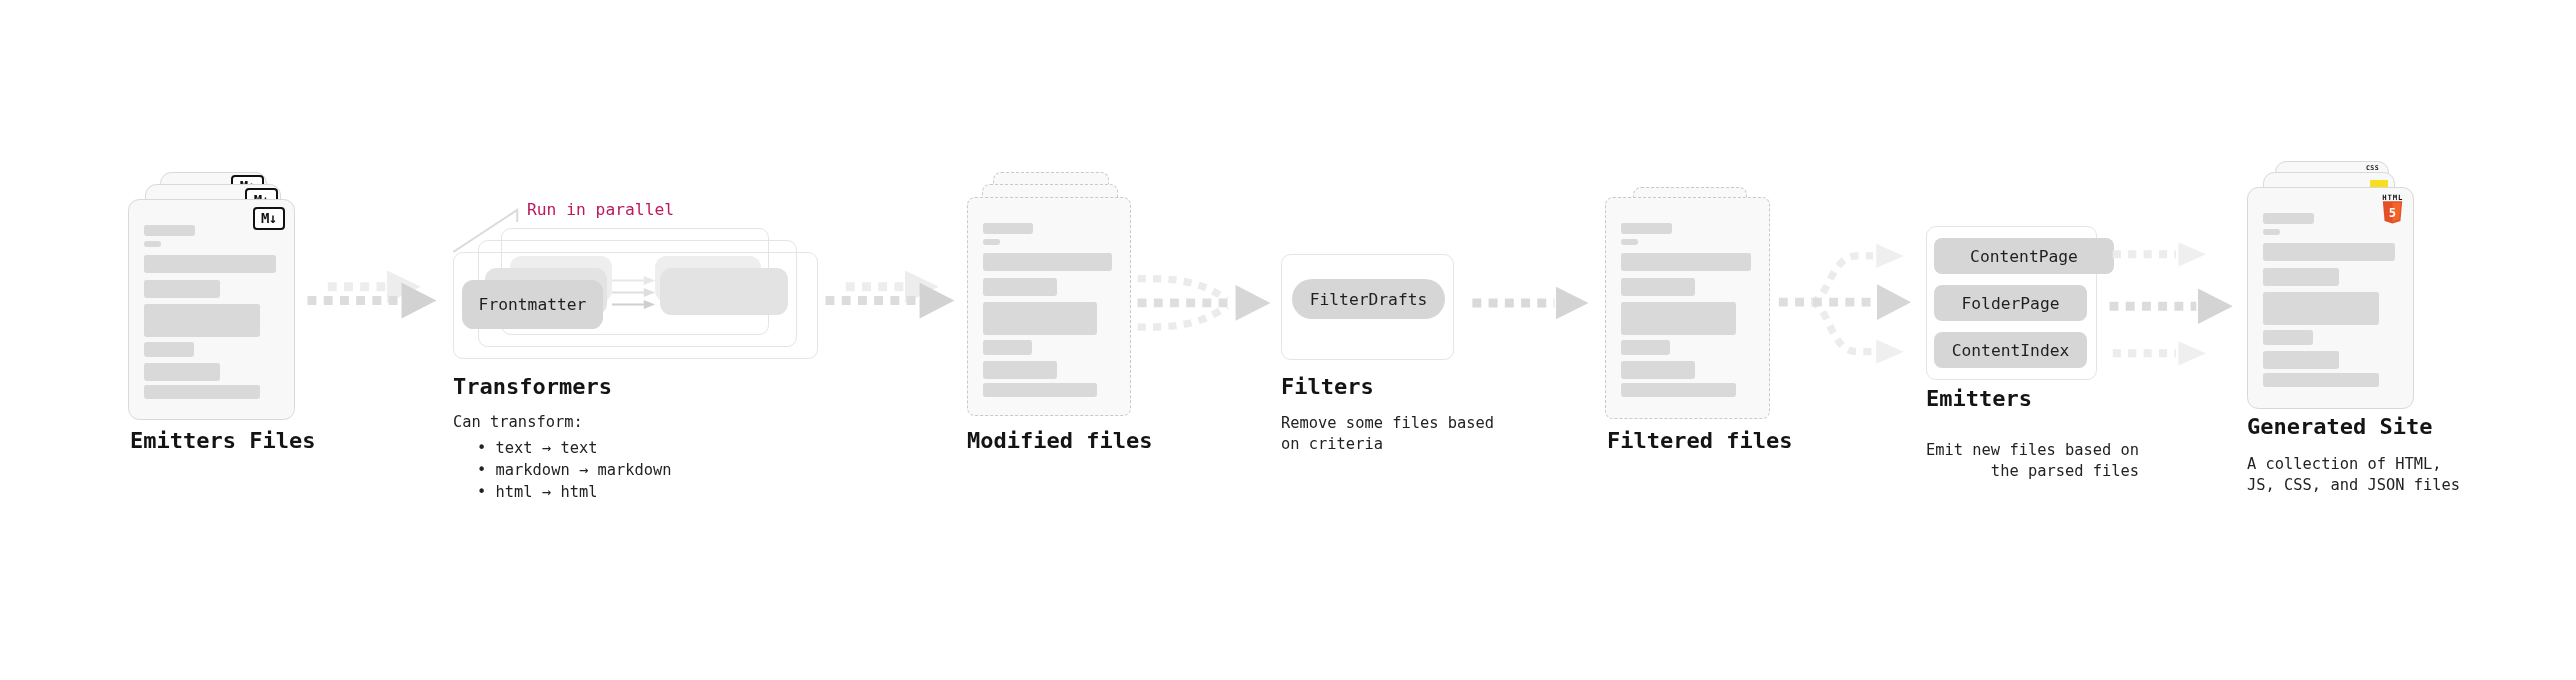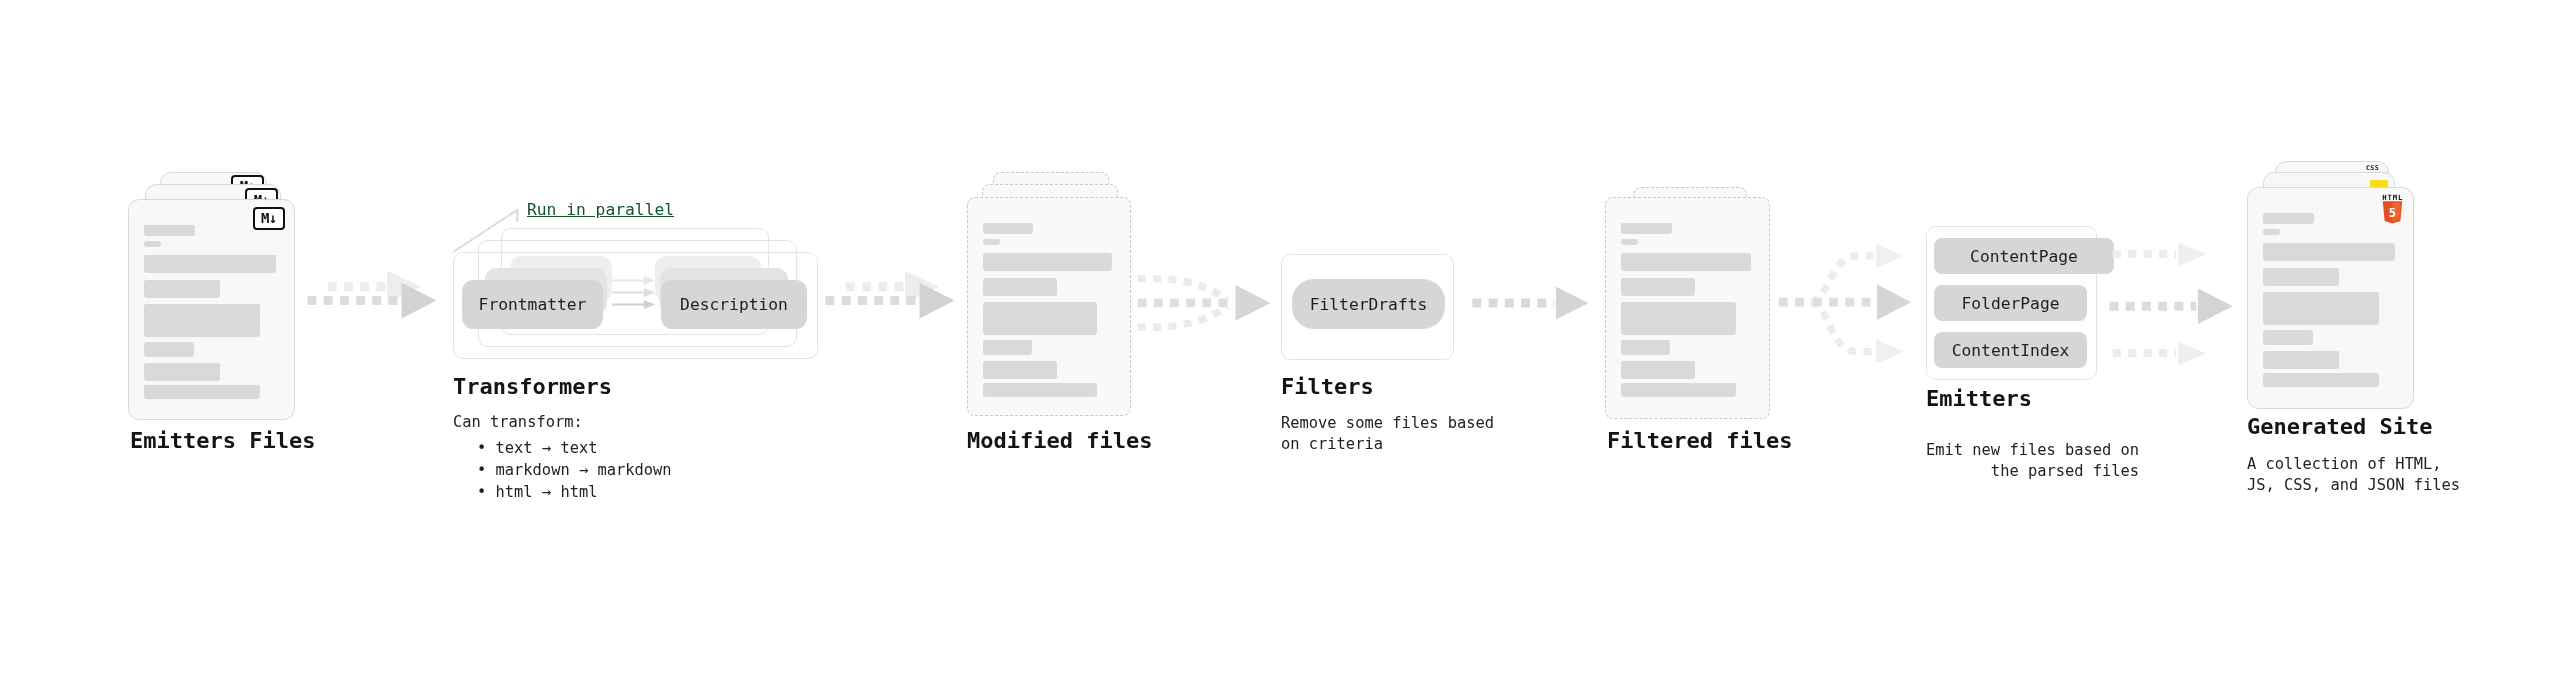--- a/index.html
+++ b/index.html
@@ -32,21 +32,21 @@
     position:absolute; box-sizing:border-box; border-radius:11.4px; background:#d6d6d6;
     display:flex; align-items:center; justify-content:center;
     font-size:16.3px; color:#1f1f1f;
   }
   .pill.echo1{background:#e3e3e3;}
   .pill.echo2{background:#eeeeee;}
   .pill.small{border-radius:8.1px;}
   
   .stage-title{position:absolute; font-size:22px; font-weight:600; color:#141414; white-space:nowrap; line-height:1;}
   .stage-sub{position:absolute; font-size:15.4px; color:#222; line-height:21px; white-space:pre;}
-  .annotation{position:absolute; font-size:16.3px; color:#14532d; white-space:nowrap; line-height:1;text-decoration:underline;}
+  .annotation{position:absolute; font-size:16.3px; color:#be185d; white-space:nowrap; line-height:1;}
   .bullets{position:absolute; font-size:15.4px; color:#222; line-height:22px; white-space:pre;margin-left:15px;}
   
   .css-badge{position:absolute; width:18px; text-align:center;}
   .css-badge .css-txt{font-size:6.5px; font-weight:bold; color:#111; line-height:6.5px; letter-spacing:0.4px;}
   .js-badge{position:absolute; line-height:0;}
   .html5-badge{position:absolute; width:21px; text-align:center;}
   .html5-badge .html-txt{font-size:7.3px; font-weight:bold; color:#111; line-height:7.3px; letter-spacing:0.8px;}
   svg{display:block;}
 </style>
 </head>
@@ -88,21 +88,20 @@
   <div class="frame" style="left:501px;top:228px;width:268px;height:107px;"></div>
   <div class="pill echo2" style="left:510px;top:256px;width:102px;height:46px;"></div>
   <div class="pill echo2" style="left:655px;top:256px;width:106px;height:46px;"></div>
 
   <div class="frame" style="left:478px;top:240px;width:319px;height:107px;"></div>
   <div class="pill echo1" style="left:485px;top:268px;width:122px;height:47px;"></div>
   <div class="pill echo1" style="left:660px;top:268px;width:128px;height:47px;"></div>
 
   <div class="frame" style="left:453px;top:252px;width:365px;height:107px;"></div>
   <div class="pill" style="left:462px;top:280px;width:141px;height:49px;">Frontmatter</div>
-  <div class="pill" style="left:661px;top:280px;width:146px;height:49px;">Description</div>
 
   <svg class="abs" style="left:611px;top:274px;" width="46" height="13" viewBox="0 0 56 16">
     <line x1="1" y1="8" x2="40" y2="8" stroke="#e7e7e7" stroke-width="2.5"></line>
       <polygon points="40,2.5 54,8 40,13.5" fill="#e7e7e7"></polygon>
   </svg>
   <svg class="abs" style="left:611px;top:286px;" width="46" height="13" viewBox="0 0 56 16">
     <line x1="1" y1="8" x2="40" y2="8" stroke="#dedede" stroke-width="2.5"></line>
       <polygon points="40,2.5 54,8 40,13.5" fill="#dedede"></polygon>
   </svg>
   <svg class="abs" style="left:611px;top:298px;" width="46" height="13" viewBox="0 0 56 16">
@@ -138,21 +137,21 @@
   <div class="stage-title" style="left:967px;top:430px;">Modified files</div>
 
   <svg class="abs" style="left:1131px;top:264px;" width="146" height="81" viewBox="0 0 180 100">
     <path d="M 8 18 C 55 18 85 20 118 44" fill="none" stroke="#ebebeb" stroke-width="9" stroke-dasharray="10 9"></path>
     <path d="M 8 78 C 55 78 85 76 118 52" fill="none" stroke="#ebebeb" stroke-width="9" stroke-dasharray="10 9"></path>
     <line x1="8" y1="48" x2="124" y2="48" stroke="#dedede" stroke-width="11" stroke-dasharray="11 9"></line>
     <polygon points="129,26 172,48 129,70" fill="#d6d6d6"></polygon>
   </svg>
 
   <div class="frame solid-bg" style="left:1281px;top:254px;width:173px;height:106px;"></div>
-  <div class="pill" style="left:1292px;top:279px;width:153px;height:50px;border-radius:22px;">FilterDrafts</div>
+  <div class="pill" style="left:1292px;top:279px;width:153px;height:40px;border-radius:22px;">FilterDrafts</div>
   <div class="stage-title" style="left:1281px;top:376px;">Filters</div>
   <div class="stage-sub" style="left:1281px;top:413px;"><span>Remove some files based</span>
 <span>on criteria</span></div>
 
   <svg class="abs" style="left:1461px;top:280px;" width="134" height="46" viewBox="0 0 165 56">
     <line x1="14" y1="28" x2="115" y2="28" stroke="#d9d9d9" stroke-width="11" stroke-dasharray="11 9"></line>
     <polygon points="117,8 157,28 117,48" fill="#d4d4d4"></polygon>
   </svg>
 
   <div class="file-card dashed" style="left:1633px;top:187px;width:114px;height:203px;"></div>

